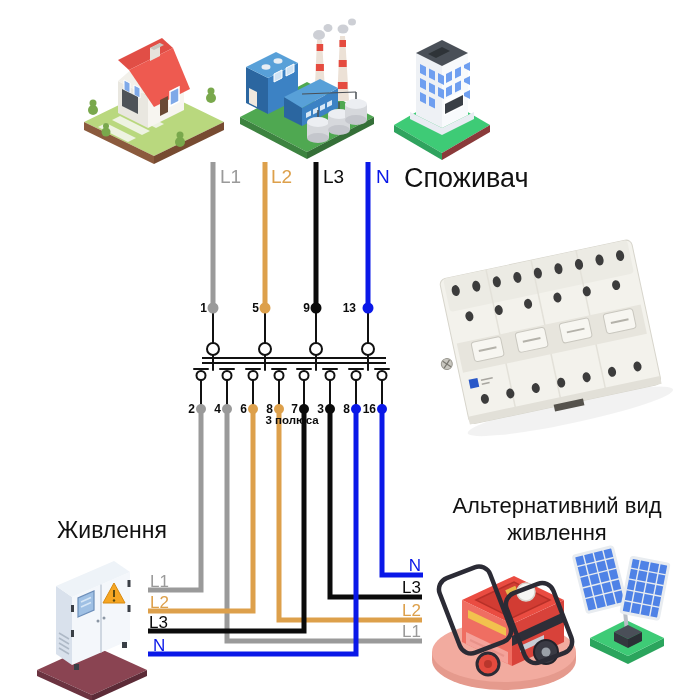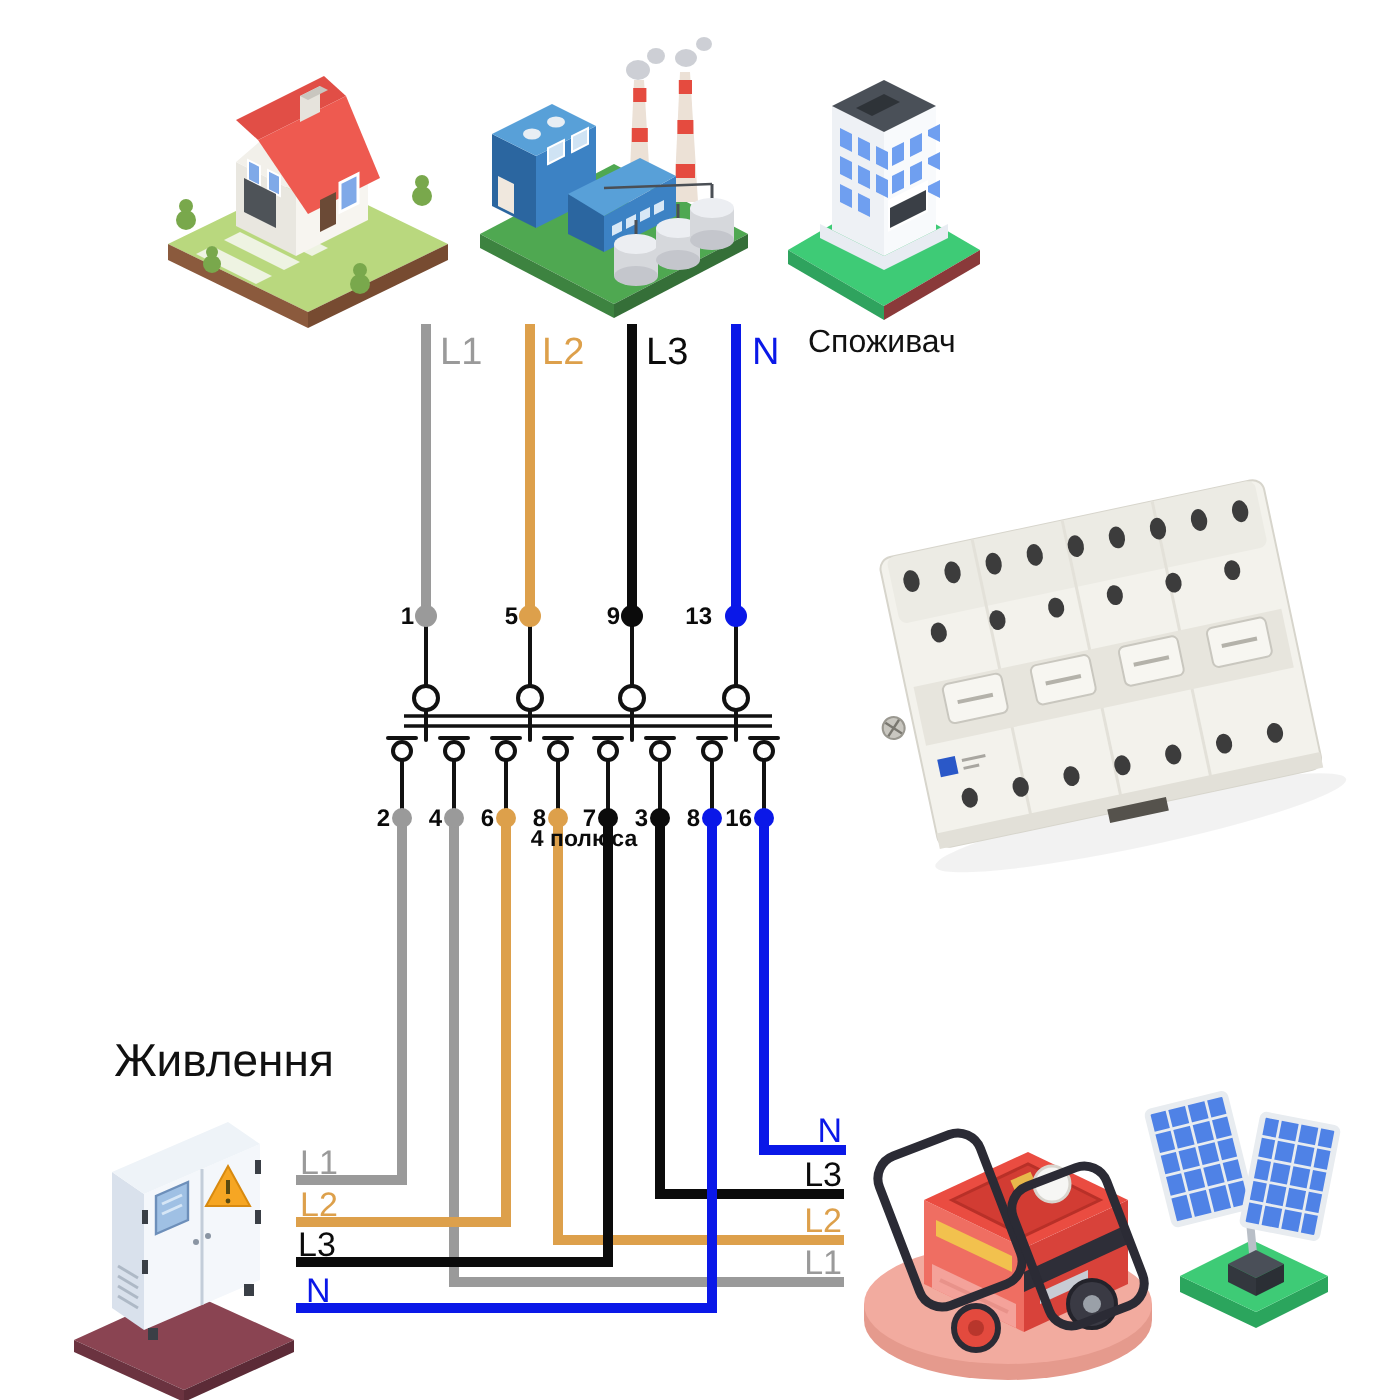--- a/index.html
+++ b/index.html
@@ -1,21 +1,21 @@
 <!DOCTYPE html>
 <html style="--l1: #9a9a9a; --l2: #dda04b; --l3: #0b0b0b; --n: #0a18e8;"><head>
 <meta charset="utf-8">
 <style>
   *{margin:0;padding:0;box-sizing:border-box}
   html,body{width:700px;height:700px;background:#fff;font-family:"Liberation Sans",sans-serif}
   #canvas{position:relative;width:700px;height:700px;background:#fff;overflow:hidden}
   #diagram{position:absolute;left:0;top:0}
   .labels{position:absolute;left:0;top:0;width:700px;height:700px;pointer-events:none}
   .lbl{position:absolute;color:#111;white-space:nowrap}
-  .title{font-size:16px}
+  .title{font-size:27px}
   .title-c{font-size:23px;text-align:center}
   .title-2l{font-size:22px;line-height:27px;text-align:center}
   .wl{font-size:19px}
   .wl2{font-size:17px}
   .ra{text-align:right}
   .tn{position:absolute;font-size:12px;font-weight:bold;line-height:13px;color:#0b0b0b}
   .poles{font-size:11.5px;font-weight:bold;text-align:center;color:#0b0b0b}
   .c-l1{color:var(--l1)} .c-l2{color:var(--l2)} .c-l3{color:var(--l3)} .c-n{color:var(--n)}
   .w-l1{stroke:var(--l1)} .w-l2{stroke:var(--l2)} .w-l3{stroke:var(--l3)} .w-n{stroke:var(--n)}
   .f-l1{fill:var(--l1)} .f-l2{fill:var(--l2)} .f-l3{fill:var(--l3)} .f-n{fill:var(--n)}
@@ -387,27 +387,31 @@
 
   <span class="tn" style="right:505px;top:403px">2</span>
   <span class="tn" style="right:479px;top:403px">4</span>
   <span class="tn" style="right:453px;top:403px">6</span>
   <span class="tn" style="right:427px;top:403px">8</span>
   <span class="tn" style="right:402px;top:403px">7</span>
   <span class="tn" style="right:376px;top:403px">3</span>
   <span class="tn" style="right:350px;top:403px">8</span>
   <span class="tn" style="right:324px;top:403px">16</span>
 
-  <span class="lbl poles" style="left:256px;top:414px;width:72px">4 полюса</span>
+  <span class="lbl poles" style="left:256px;top:414px;width:72px">3 полюса</span>
 
   <span class="lbl title-c" style="left:34px;top:517px;width:156px">Живлення</span>
   <span class="lbl wl2 c-l1" style="left:150px;top:572px">L1</span>
   <span class="lbl wl2 c-l2" style="left:150px;top:593px">L2</span>
   <span class="lbl wl2 c-l3" style="left:149px;top:613px">L3</span>
   <span class="lbl wl2 c-n" style="left:153px;top:636px">N</span>
 
+  <div class="lbl title-2l" style="left:436px;top:492px;width:242px">
+    <div>Альтернативний вид</div>
+    <div>живлення</div>
+  </div>
   <span class="lbl wl2 ra c-n" style="right:279px;top:556px">N</span>
   <span class="lbl wl2 ra c-l3" style="right:279px;top:578px">L3</span>
   <span class="lbl wl2 ra c-l2" style="right:279px;top:601px">L2</span>
   <span class="lbl wl2 ra c-l1" style="right:279px;top:622px">L1</span>
 </div>
 
 </div>
 
 </body></html>

